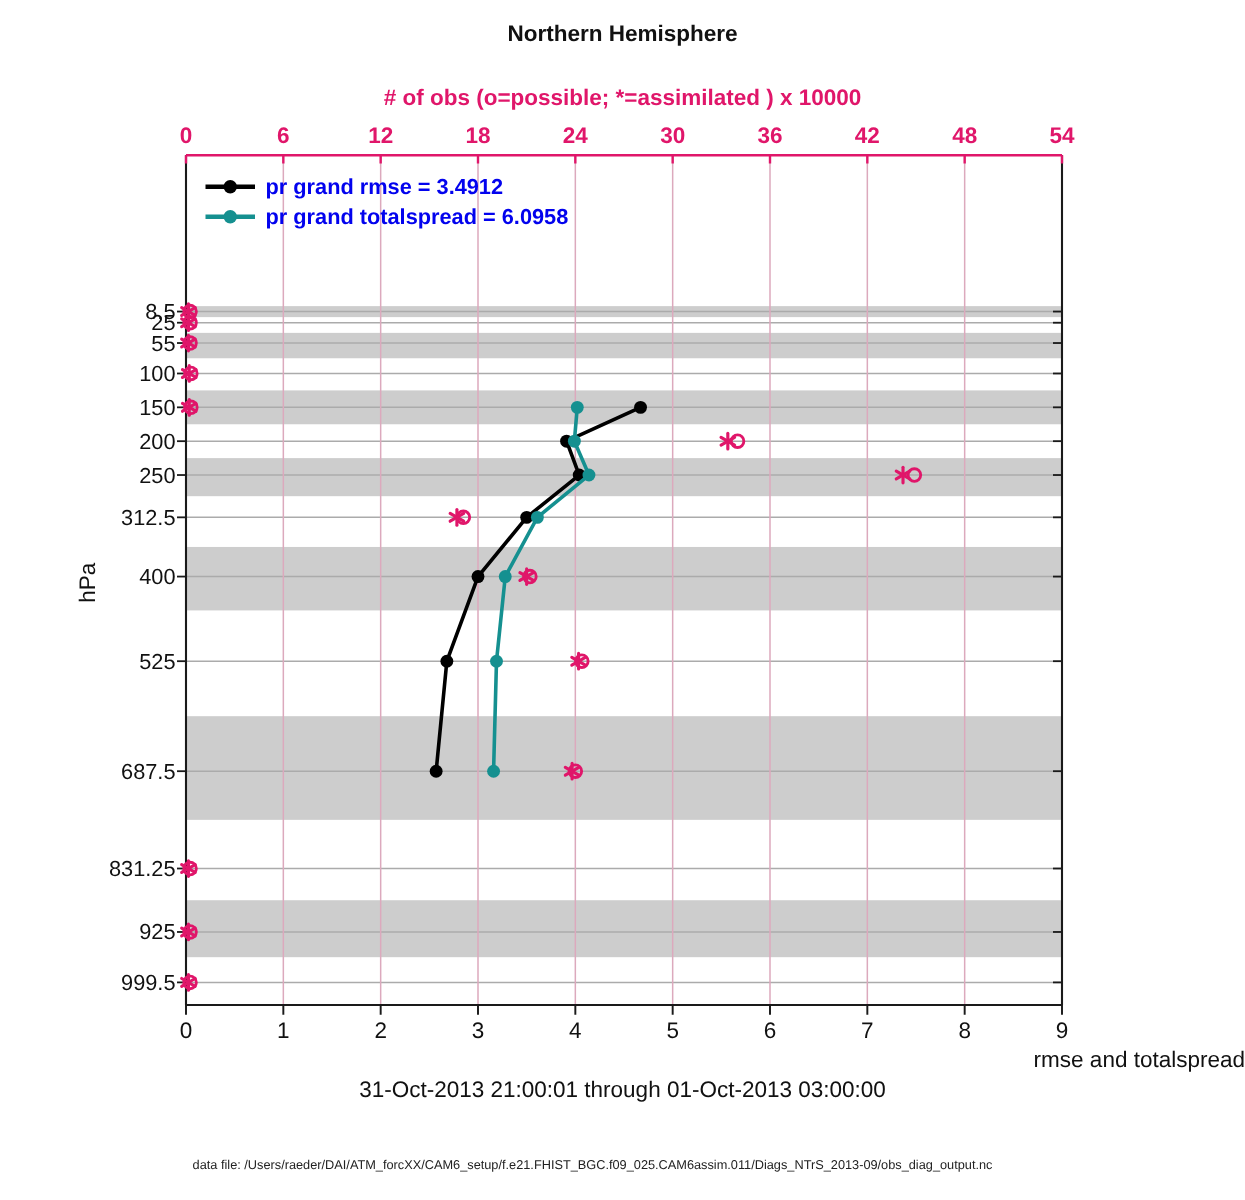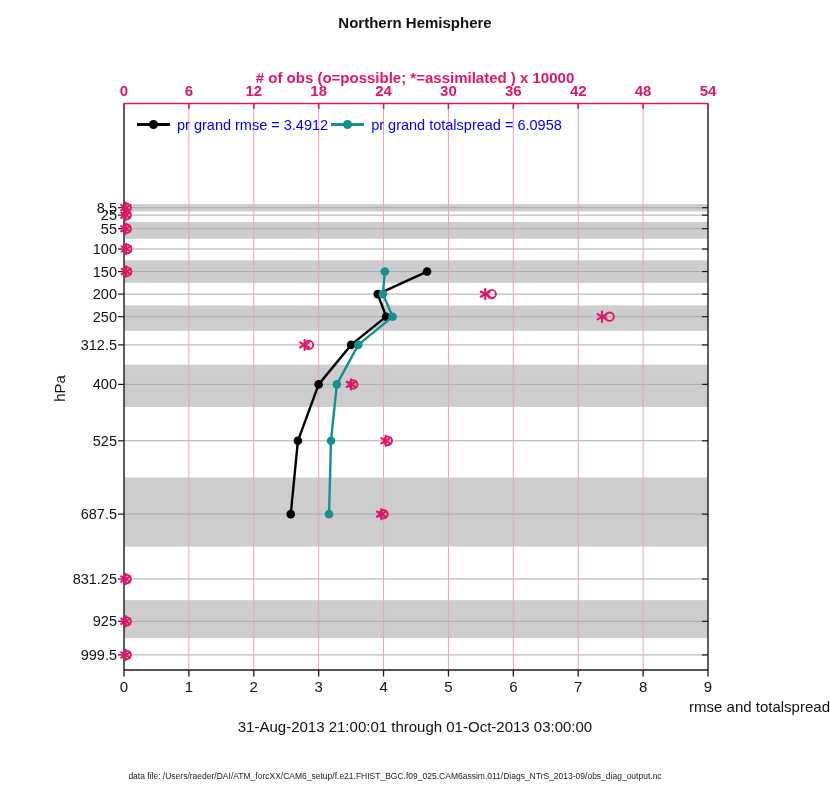--- a/index.html
+++ b/index.html
@@ -2,27 +2,27 @@
 <html><head>
 <meta charset="utf-8">
 <style>
   html,body{margin:0;padding:0;background:#ffffff;}
   #stage{position:relative;width:830px;height:800px;background:#ffffff;overflow:hidden;
          font-family:"Liberation Sans","DejaVu Sans",sans-serif;}
   #plot-svg{position:absolute;left:0;top:0;}
   .abs{position:absolute;white-space:nowrap;}
   .title1{left:0;top:14px;width:830px;text-align:center;font-size:15px;font-weight:bold;color:#111;}
   .title2{left:0;top:33px;width:830px;text-align:center;font-size:16px;font-weight:bold;color:#111;letter-spacing:.3px;}
-  .obslabel{left:0;top:57px;width:830px;text-align:center;font-size:15px;font-weight:600;margin-top:12px;}
+  .obslabel{left:0;top:57px;width:830px;text-align:center;font-size:15px;font-weight:600;}
   .xlabel{left:0;top:698px;width:830px;text-align:right;font-size:15px;color:#111;}
   .datespan{left:0;top:718px;width:830px;text-align:center;font-size:15px;color:#111;}
   .footer{left:0;top:771px;width:790px;text-align:center;font-size:8.5px;color:#222;}
   .ylabel{left:14px;top:380px;width:90px;text-align:center;font-size:15px;color:#111;
           transform:rotate(-90deg);transform-origin:center;}
-  .legend{left:137px;top:116px;display:flex;flex-direction:row;gap:3px;}
+  .legend{left:137px;top:116px;display:flex;flex-direction:column;gap:3px;font-weight:bold;}
   .legend-row{display:flex;align-items:center;height:17px;}
   .legend-swatch{position:relative;width:33px;height:3px;margin-right:7px;}
   .legend-swatch .dot{position:absolute;left:12px;top:-3px;width:9px;height:9px;border-radius:50%;}
   .legend-label{font-size:14.5px;color:#0202ee;}
 </style>
 </head>
 <body>
 
 <div id="stage">
   <svg id="plot-svg" width="830" height="800">
@@ -270,15 +270,15 @@
     <div class="legend-row">
       <span class="legend-swatch" style="background: rgb(21, 144, 144);">
           <span class="dot" style="background: rgb(21, 144, 144);"></span>
         </span>
       <span class="legend-label">pr grand totalspread = 6.0958</span>
     </div>
   </div>
 
   <div class="abs ylabel">hPa</div>
   <div class="abs xlabel">rmse and totalspread</div>
-  <div class="abs datespan">31-Aug-2013 21:00:01 through 01-Oct-2013 03:00:00</div>
+  <div class="abs datespan">31-Oct-2013 21:00:01 through 01-Oct-2013 03:00:00</div>
   <div class="abs footer">data file: /Users/raeder/DAI/ATM_forcXX/CAM6_setup/f.e21.FHIST_BGC.f09_025.CAM6assim.011/Diags_NTrS_2013-09/obs_diag_output.nc</div>
 </div>
 
 </body></html>

